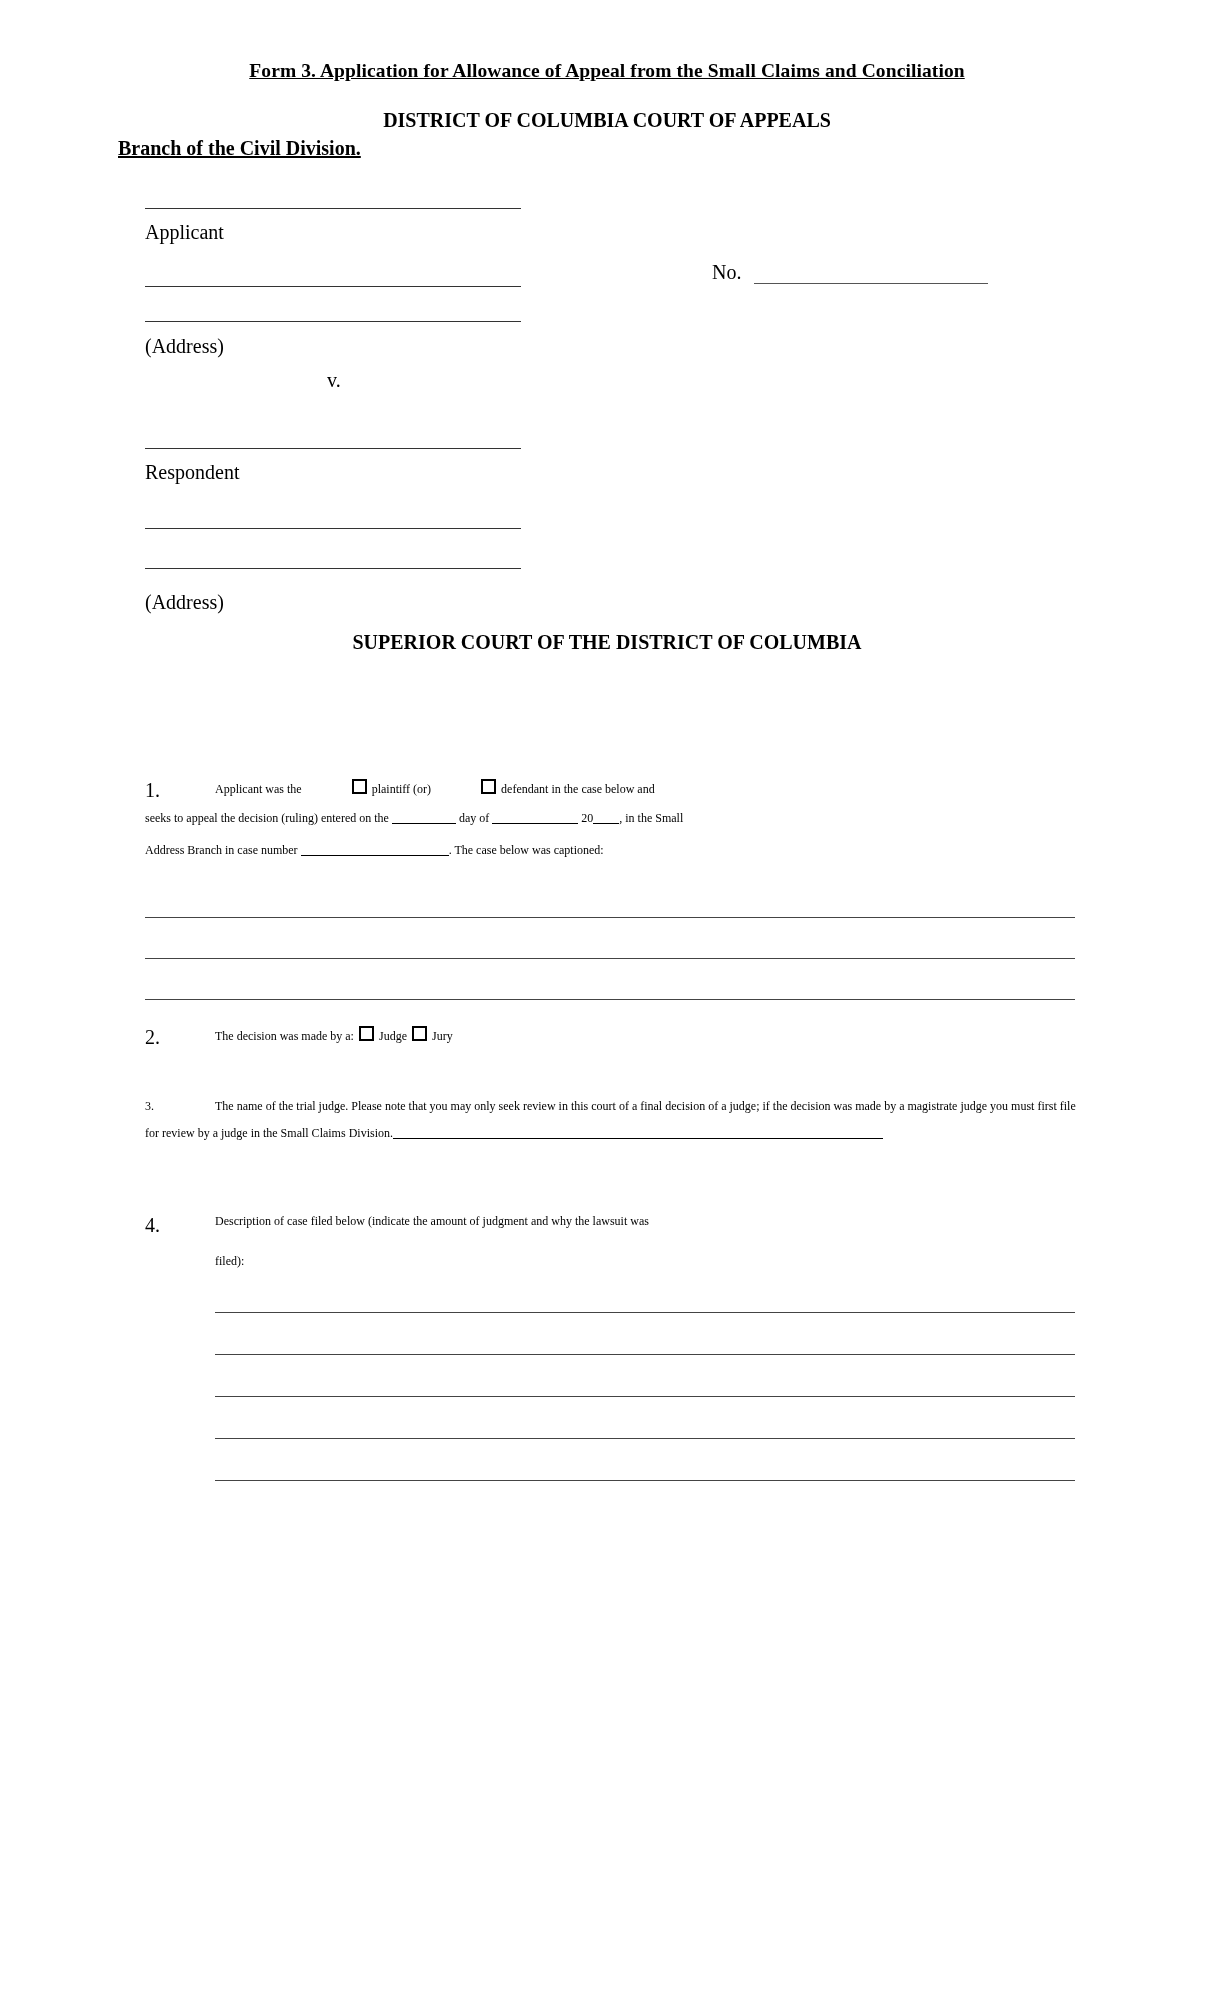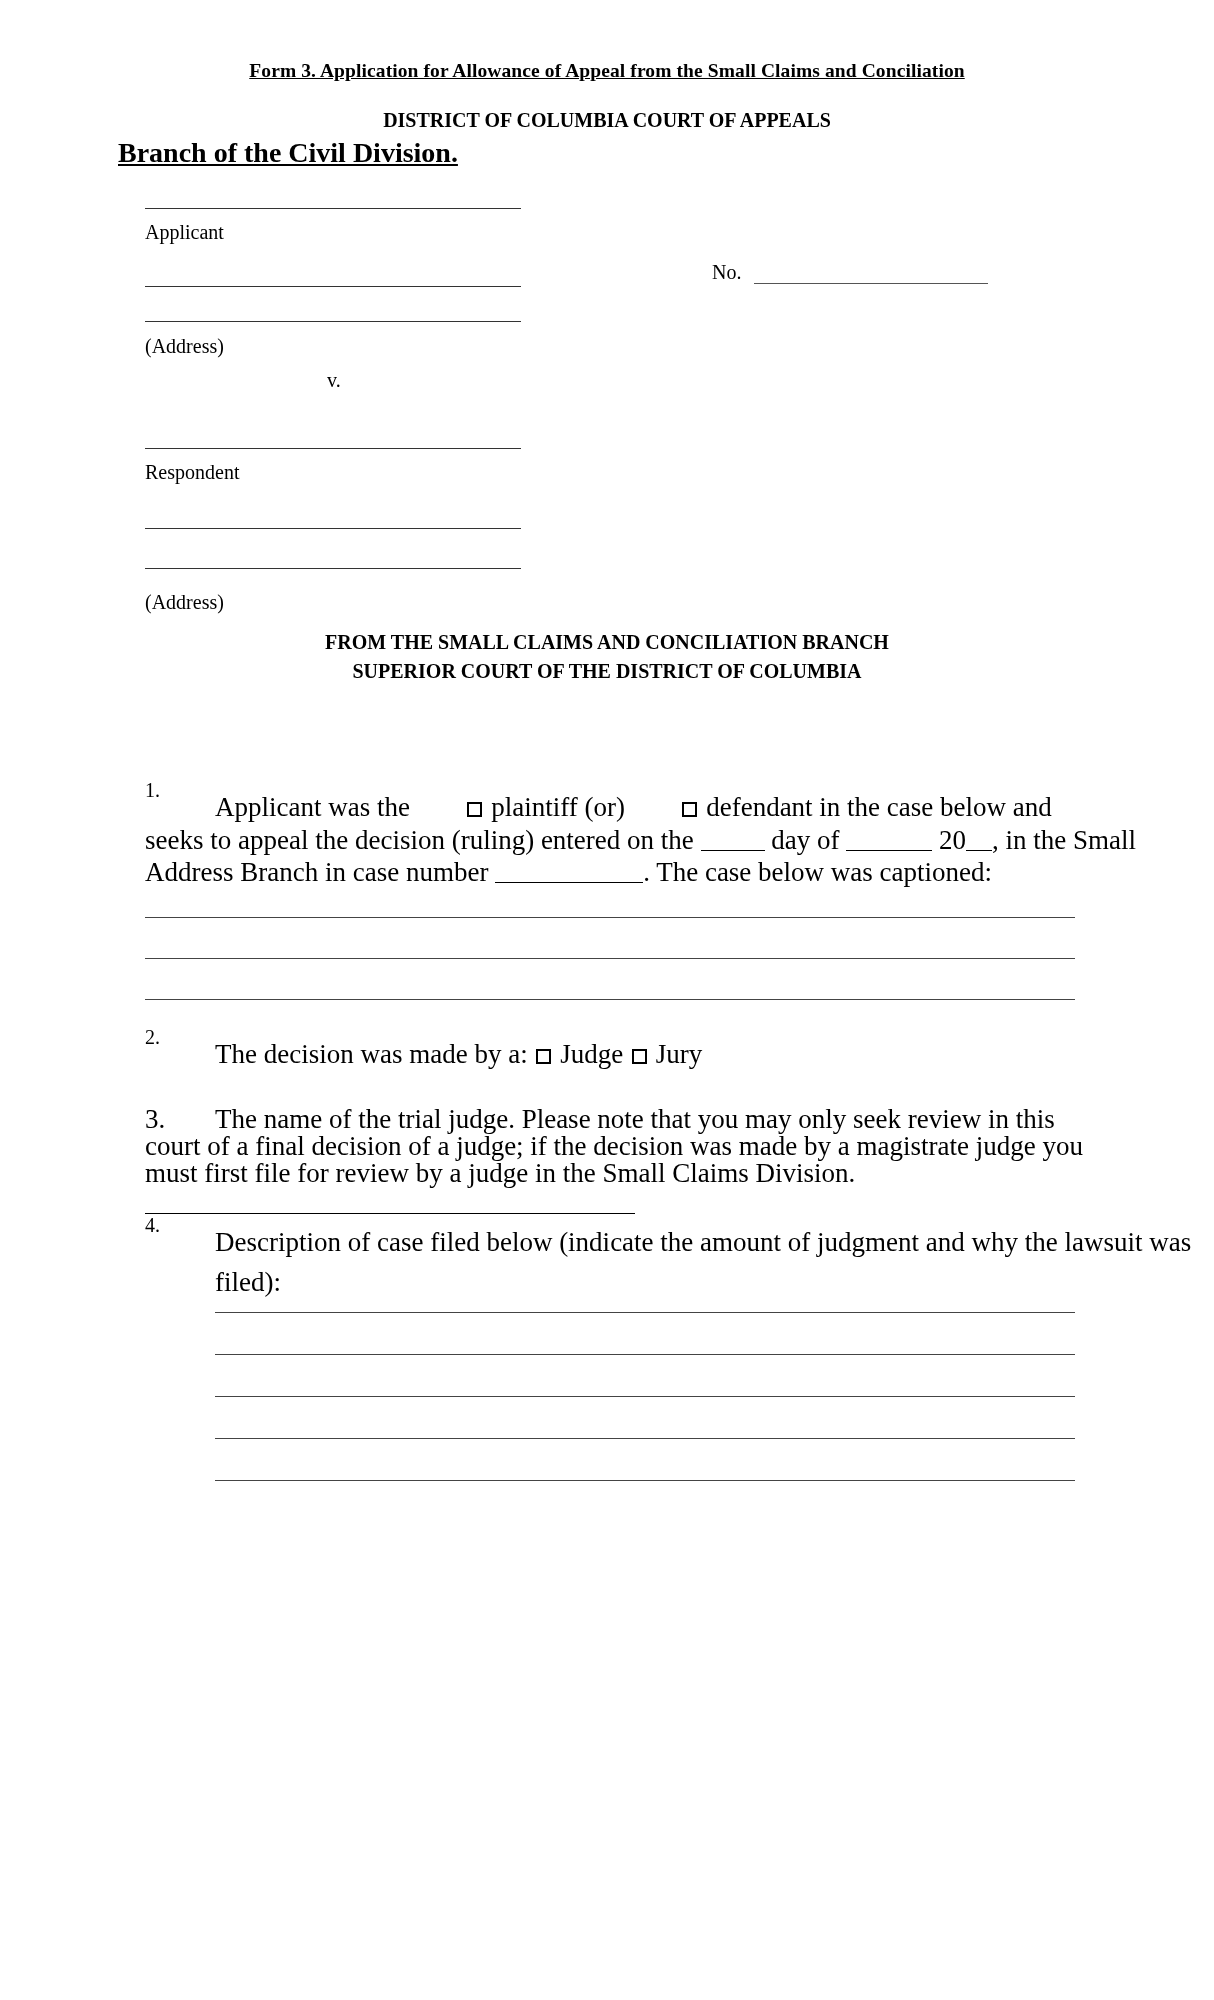--- a/index.html
+++ b/index.html
@@ -47,21 +47,21 @@
     top: 109px;
     width: 1214px;
     text-align: center;
     font-size: 20px;
     font-weight: bold;
   }
 
   #branch-line {
     left: 118px;
     top: 137px;
-    font-size: 28px;
+    font-size: 20px;
     font-weight: bold;
   }
   #branch-line span.inner { text-decoration: underline; }
 
   
   .rule {
     position: absolute;
     border-bottom: 1.4px solid #333333;
     height: 0;
   }
@@ -105,22 +105,21 @@
   }
 
   
   .item-num {
     position: absolute;
     left: 145px;
     font-size: 20px;
   }
   .item-body {
     position: absolute;
-    font-size: 27px;
-    margin-top: 13px;
+    font-size: 12px;
   }
 
   
   .cb {
     display: inline-block;
     width: 15px;
     height: 15px;
     border: 2.4px solid #000000;
     vertical-align: -1px;
     margin: 0 2px;
@@ -203,21 +202,20 @@
   <div class="abs" id="v-label">v.</div>
 
   <div class="rule cap-rule" style="top:448px;"></div>
   <div class="cap-label" style="top:461px;">Respondent</div>
 
   <div class="rule cap-rule" style="top:528px;"></div>
   <div class="rule cap-rule" style="top:568px;"></div>
   <div class="cap-label" style="top:591px;">(Address)</div>
 
   <div class="abs" id="heading-block">
-    <div>FROM THE SMALL CLAIMS AND CONCILIATION BRANCH</div>
     <div>SUPERIOR COURT OF THE DISTRICT OF COLUMBIA</div>
   </div>
 
   <div class="item-num" style="top:779px;">1.</div>
 
   <div class="item-body" id="item1-line1">
     <span>Applicant was the</span>
     <span style="display:inline-block;width:42px;"></span>
     <span class="cb"></span>
     <span>plaintiff (or)</span>

